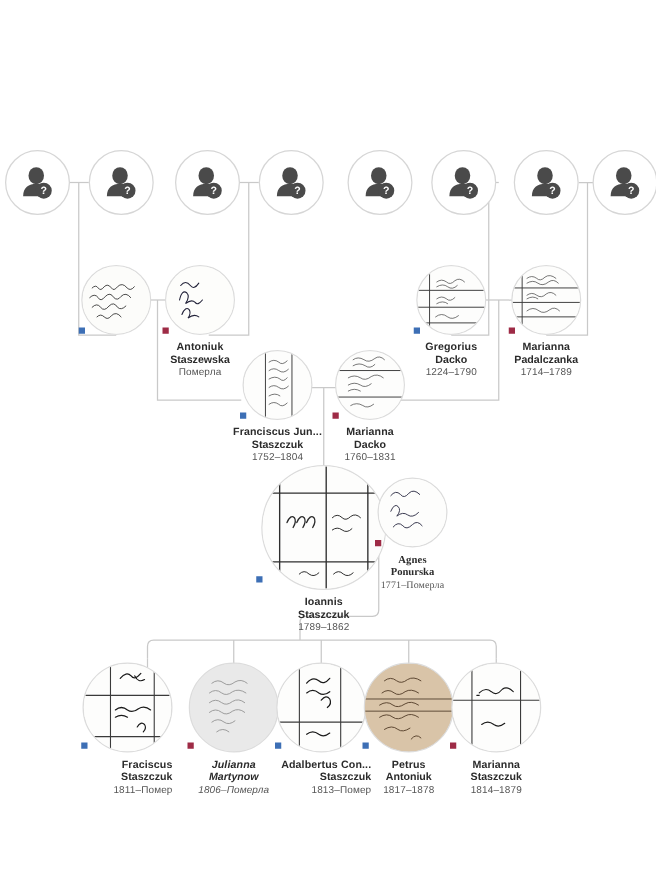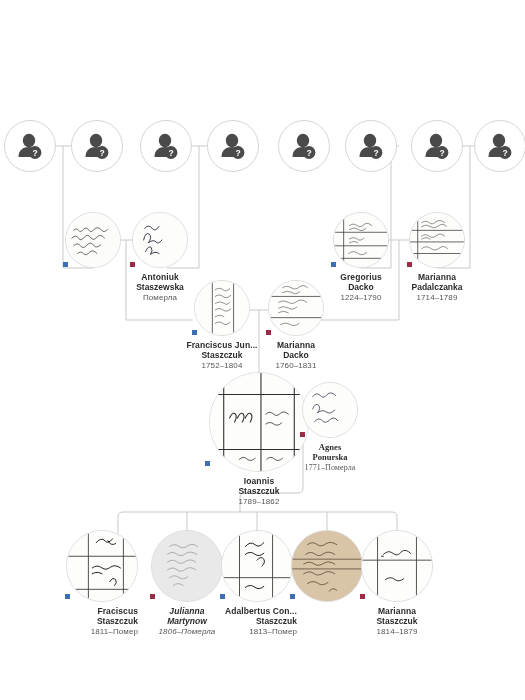--- a/index.html
+++ b/index.html
@@ -518,20 +518,25 @@
             <path d="M38 62 q4 -5 8 -1"></path>
           </g>
           <g stroke="#4a3726" stroke-width="0.7" fill="none">
             <path d="M0 29 H72"></path>
               <path d="M0 39 H72"></path>
           </g>
         </svg>
       </div>
       <span class="gmark m" style="left:-1px; bottom:3px;"></span>
     </div>
+    <div class="lbl">
+      <div class="nm">Petrus</div>
+      <div class="nm2">Antoniuk</div>
+      <div class="dt">1817–1878</div>
+    </div>
   </div>
 
   <div class="node" style="left:397px; top:530px; width:72px; margin-left:-36px;">
     <div class="photo-wrap lg">
       <div class="photo">
         <svg viewBox="0 0 72 72" preserveAspectRatio="none" aria-hidden="true">
           <rect width="72" height="72" fill="#fdfdfc"></rect>
           <g stroke="#3a3a3a" stroke-width="0.9" fill="none">
             <path d="M16 0 V72"></path>
               <path d="M56 0 V72"></path>

